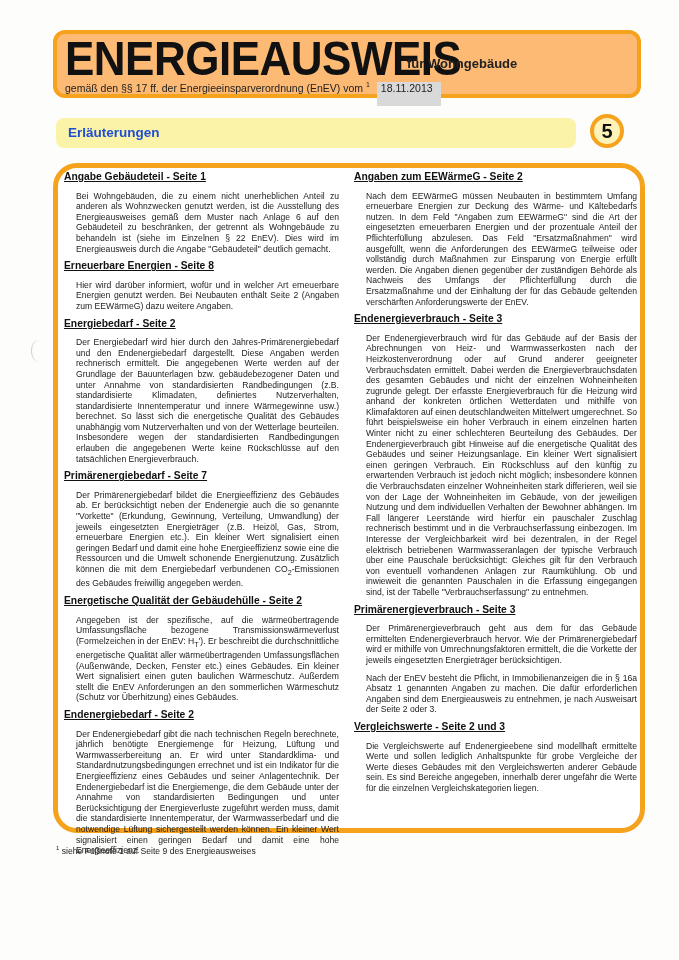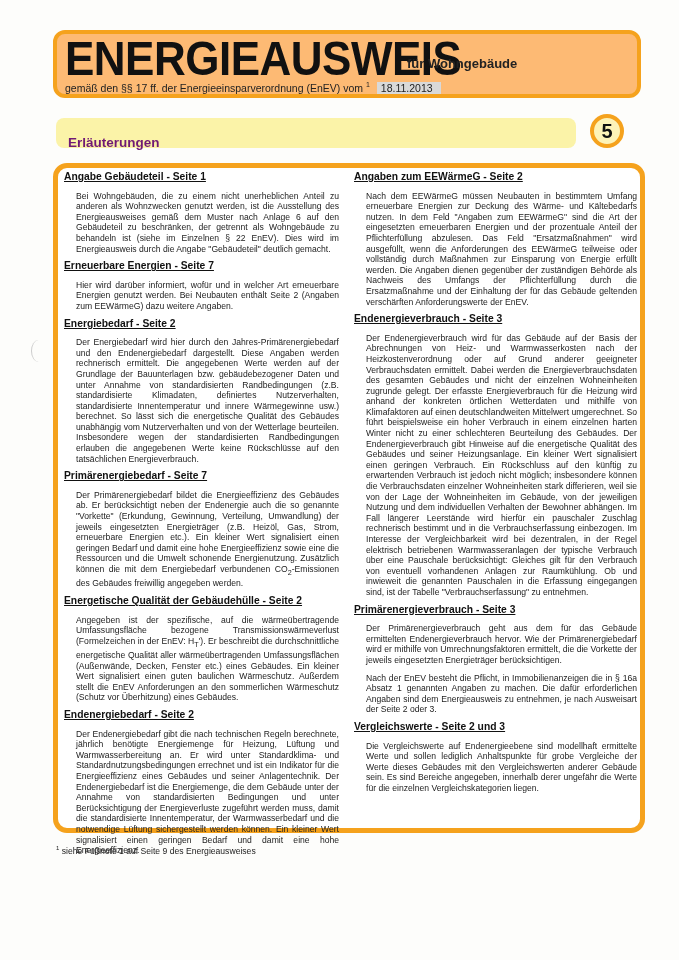--- a/index.html
+++ b/index.html
@@ -16,37 +16,37 @@
     color:#111; transform:scaleY(1.08); transform-origin:left top;
   }
   .title-sub {
     position:absolute; left:350px; top:22px; font-size:13px; font-weight:bold; color:#222;
   }
   .subline {
     position:absolute; left:8px; top:47px; font-size:10.5px; color:#222; white-space:nowrap;
   }
   .subline sup { font-size:7px; }
   .date-box {
-    display:inline-block; background:#d9d9d9; padding:0 8px 0 4px; margin-left:4px; font-size:10.5px;
+    display:inline-block; background:#d9d9d9; padding:0 8px 12px 4px; margin-left:4px; font-size:10.5px;
   }
   .section-bar {
     position:absolute; left:56px; top:118px; width:520px; height:30px; background:#fbf3a8;
     border-radius:8px;
   }
   .section-bar span {
-    position:absolute; left:12px; top:7px; font-size:13.5px; font-weight:bold; color:#701a75;margin-top:10px;
+    position:absolute; left:12px; top:7px; font-size:13.5px; font-weight:bold; color:#1d4ed8;
   }
   .page-circle {
     position:absolute; left:590px; top:114px; width:34px; height:34px; border-radius:50%;
     border:4px solid #f5a21d; background:#fdf3b8; box-sizing:border-box;
     font-size:20px; font-weight:bold; text-align:center; line-height:27px; color:#111;
   }
   .content-box {
     position:absolute; left:53px; top:163px; width:592px; height:670px;
-    border:5px solid #f5a21d; border-radius:14px; box-sizing:border-box; background:#fff;
+    border:5px solid #f5a21d; border-radius:24px; box-sizing:border-box; background:#fff;
   }
   .col {
     position:absolute; top:4px; width:275px; font-size:8.6px; line-height:10.6px; color:#222;
   }
   .col.left { left:6px; }
   .col.right { left:296px; width:283px; }
   .col h3 {
     margin:0 0 8px 0; font-size:10.3px; font-weight:bold; text-decoration:underline; color:#111;
   }
   .col p {
@@ -79,21 +79,21 @@
 <div class="section-bar">
   <span>Erläuterungen</span>
 </div>
 <div class="page-circle">5</div>
 
 <div class="content-box">
   <div class="col left">
     <h3>Angabe Gebäudeteil - Seite 1</h3>
     <p>Bei Wohngebäuden, die zu einem nicht unerheblichen Anteil zu anderen als Wohnzwecken genutzt werden, ist die Ausstellung des Energieausweises gemäß dem Muster nach Anlage 6 auf den Gebäudeteil zu beschränken, der getrennt als Wohngebäude zu behandeln ist (siehe im Einzelnen § 22 EnEV). Dies wird im Energieausweis durch die Angabe "Gebäudeteil" deutlich gemacht.</p>
 
-    <h3>Erneuerbare Energien - Seite 7</h3>
+    <h3>Erneuerbare Energien - Seite 8</h3>
     <p>Hier wird darüber informiert, wofür und in welcher Art erneuerbare Energien genutzt werden. Bei Neubauten enthält Seite 2 (Angaben zum EEWärmeG) dazu weitere Angaben.</p>
 
     <h3>Energiebedarf - Seite 2</h3>
     <p>Der Energiebedarf wird hier durch den Jahres-Primärenergiebedarf und den Endenergiebedarf dargestellt. Diese Angaben werden rechnerisch ermittelt. Die angegebenen Werte werden auf der Grundlage der Bauunterlagen bzw. gebäudebezogener Daten und unter Annahme von standardisierten Randbedingungen (z.B. standardisierte Klimadaten, definiertes Nutzerverhalten, standardisierte Innentemperatur und innere Wärmegewinne usw.) berechnet. So lässt sich die energetische Qualität des Gebäudes unabhängig vom Nutzerverhalten und von der Wetterlage beurteilen. Insbesondere wegen der standardisierten Randbedingungen erlauben die angegebenen Werte keine Rückschlüsse auf den tatsächlichen Energieverbrauch.</p>
 
     <h3>Primärenergiebedarf - Seite 7</h3>
     <p><span>Der Primärenergiebedarf bildet die Energieeffizienz des Gebäudes ab. Er berücksichtigt neben der Endenergie auch die so genannte "Vorkette" (Erkundung, Gewinnung, Verteilung, Umwandlung) der jeweils eingesetzten Energieträger (z.B. Heizöl, Gas, Strom, erneuerbare Energien etc.). Ein kleiner Wert signalisiert einen geringen Bedarf und damit eine hohe Energieeffizienz sowie eine die Ressourcen und die Umwelt schonende Energienutzung. Zusätzlich können die mit dem Energiebedarf verbundenen CO</span><sub>2</sub><span>-Emissionen des Gebäudes freiwillig angegeben werden.</span></p>
 
     <h3>Energetische Qualität der Gebäudehülle - Seite 2</h3>
     <p><span>Angegeben ist der spezifische, auf die wärmeübertragende Umfassungsfläche bezogene Transmissionswärmeverlust (Formelzeichen in der EnEV: H</span><sub>T</sub><span>'). Er beschreibt die durchschnittliche energetische Qualität aller wärmeübertragenden Umfassungsflächen (Außenwände, Decken, Fenster etc.) eines Gebäudes. Ein kleiner Wert signalisiert einen guten baulichen Wärmeschutz. Außerdem stellt die EnEV Anforderungen an den sommerlichen Wärmeschutz (Schutz vor Überhitzung) eines Gebäudes.</span></p>

